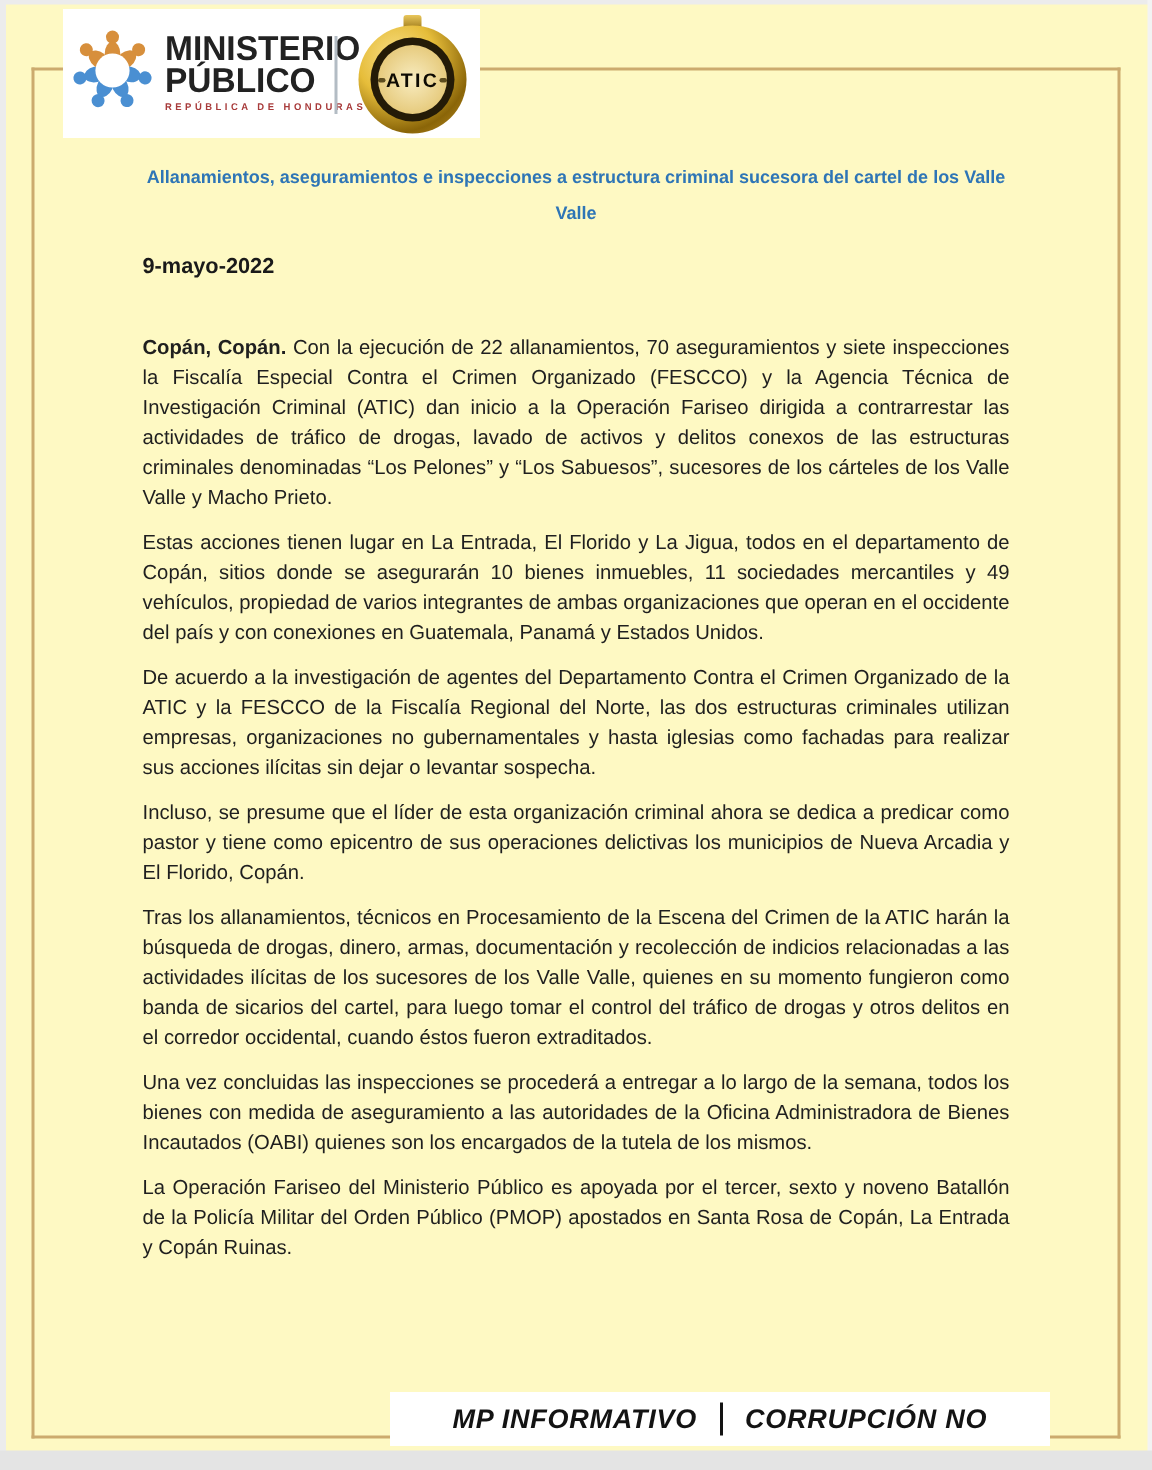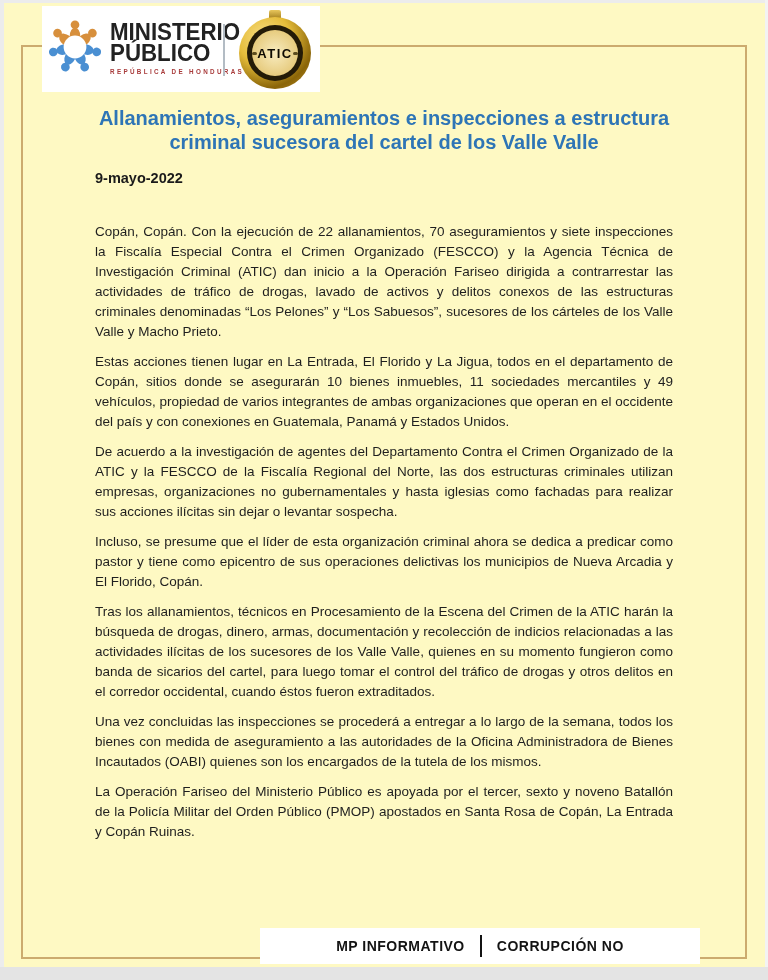--- a/index.html
+++ b/index.html
@@ -31,31 +31,31 @@
     background:linear-gradient(#e9c75c,#8a6508);border-radius:2px 2px 0 0;}
   .atic .disc{position:absolute;left:1px;top:7px;width:72px;height:72px;border-radius:50%;
     background:radial-gradient(circle at 35% 30%, #f9e08a 0%, #e6bd3a 38%, #8a6508 72%, #c09025 100%);}
   .atic .band{position:absolute;left:9px;top:15px;width:56px;height:56px;border-radius:50%;background:#241b07;}
   .atic .core{position:absolute;left:14px;top:20px;width:46px;height:46px;border-radius:50%;
     background:radial-gradient(#f8ecc0,#dfbd62);display:flex;flex-direction:row;align-items:center;justify-content:center;}
   .atic .micro{width:28px;height:3px;background:#3a2c05;border-radius:2px;margin:2px 0;opacity:.8;}
   .atic .label{font-size:13px;font-weight:700;letter-spacing:1.5px;color:#0d0a02;line-height:13px;}
   
   .headline{position:absolute;left:95px;top:106px;width:578px;z-index:3;
-    text-align:center;color:#2e75b6;font-size:20px;font-weight:700;line-height:24px;}
+    text-align:center;color:#2e75b6;font-size:12px;font-weight:700;line-height:24px;}
   .date{position:absolute;left:95px;top:170px;width:580px;z-index:3;
     text-align:left;font-size:14.5px;font-weight:700;color:#1a1a1a;}
   
   .body{position:absolute;left:95px;top:222px;width:578px;z-index:3;}
   .body p{margin:0 0 10px 0;font-size:13.5px;line-height:20px;text-align:justify;color:#1f1f1f;}
-  .body p b{font-weight:400;margin-top:48px;}
+  .body p b{font-weight:700;margin-top:48px;}
   
   .footer-patch{position:absolute;left:260px;top:928px;width:440px;height:36px;background:#fff;z-index:2;
     display:flex;align-items:center;justify-content:center;}
-  .footer-patch .txt{font-size:14px;font-weight:700;letter-spacing:.5px;color:#131313;white-space:nowrap;}
+  .footer-patch .txt{font-size:18px;font-weight:700;letter-spacing:.5px;color:#131313;white-space:nowrap;font-style:italic;}
   .footer-patch .bar{width:2px;height:22px;background:#131313;margin:0 15px;}
 </style>
 </head>
 <body>
 
 <div class="page">
 
   <div class="edge edge-top"></div>
   <div class="edge edge-left"></div>
   <div class="edge edge-right"></div>

